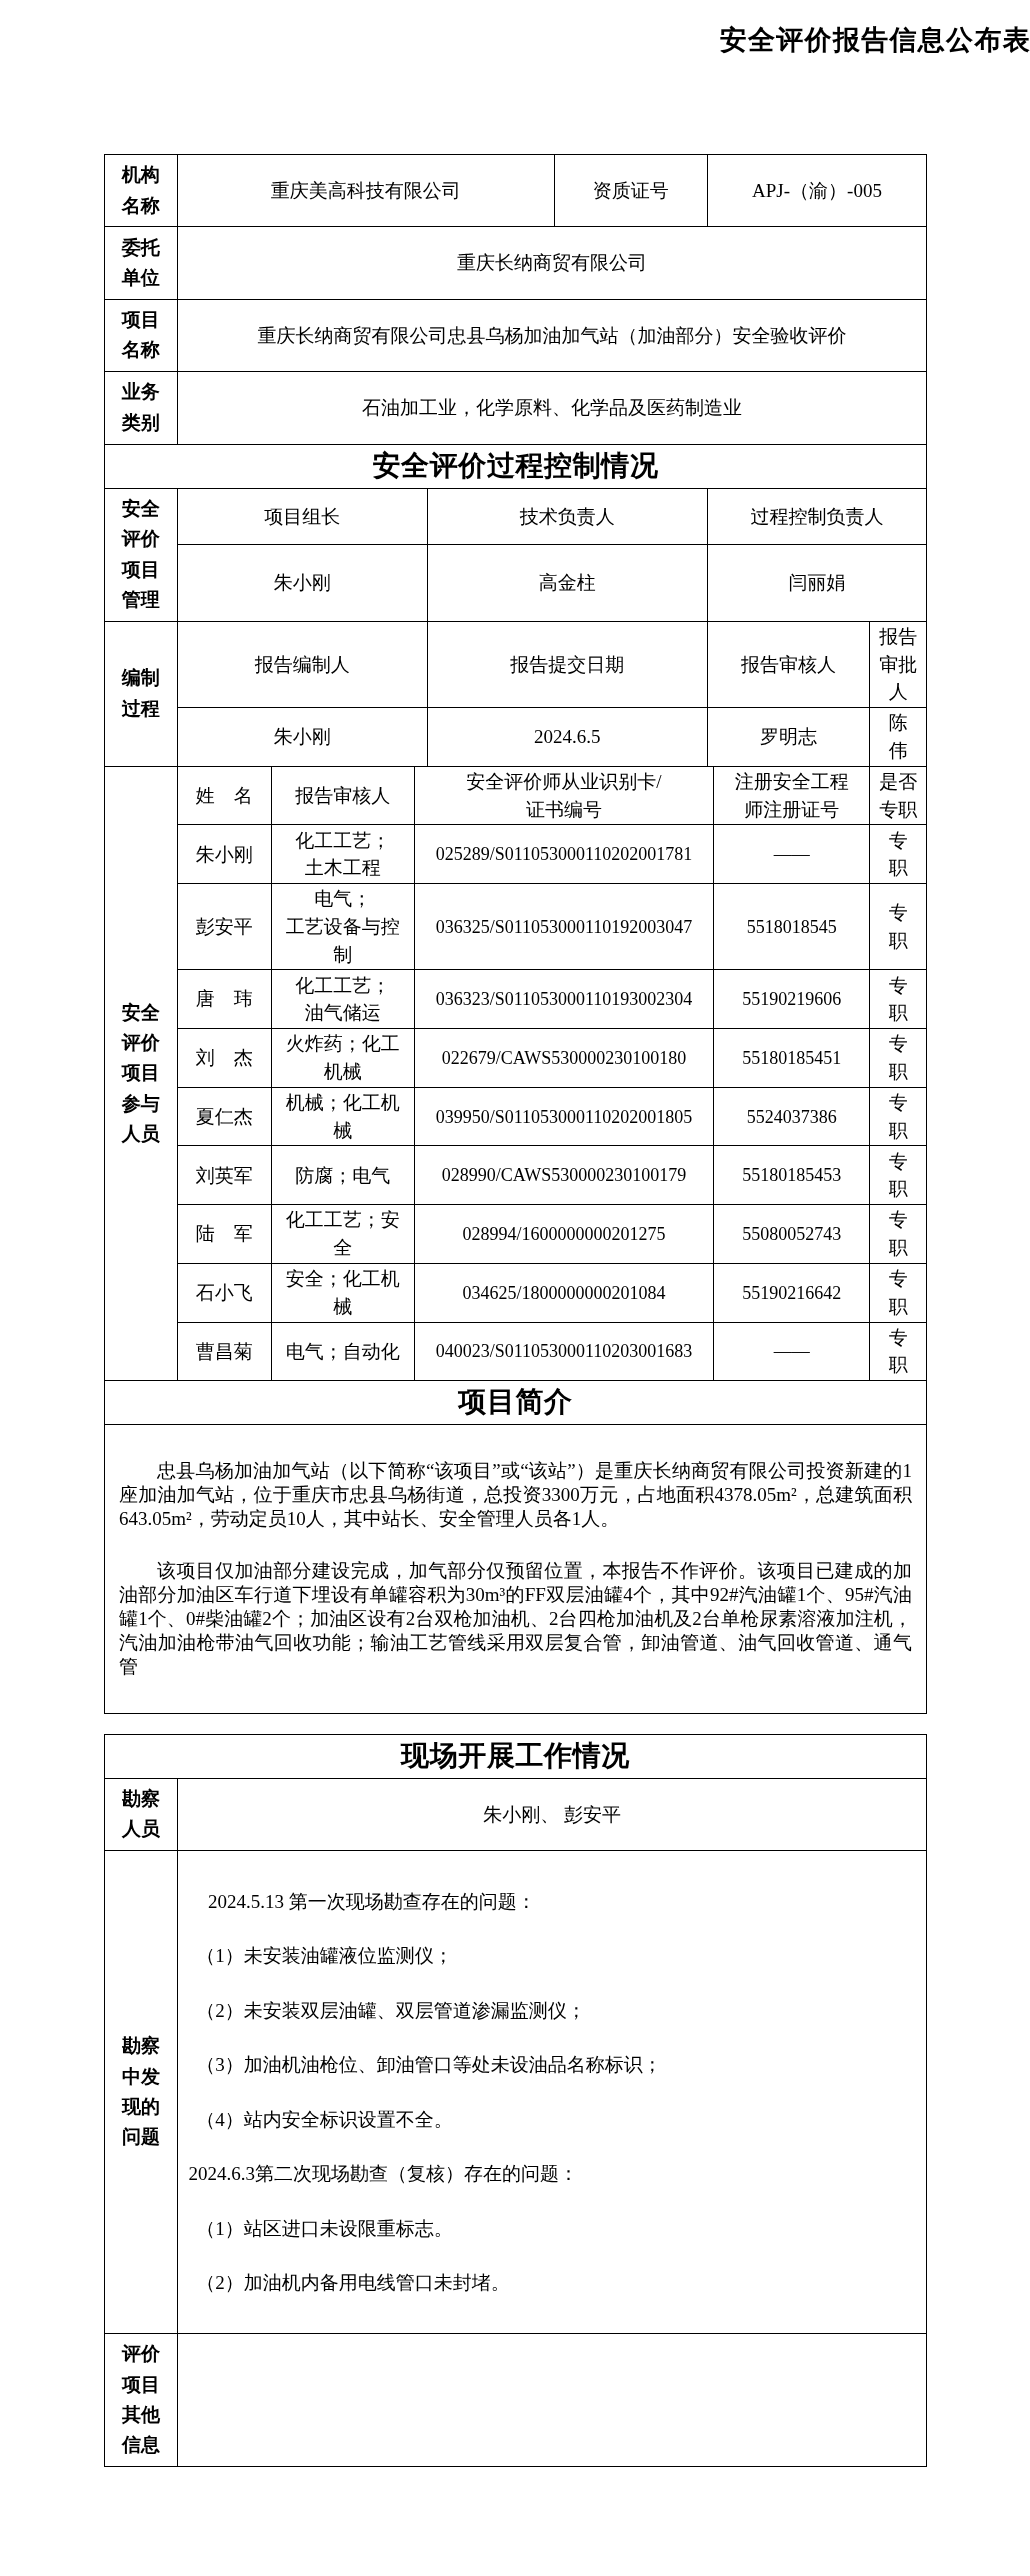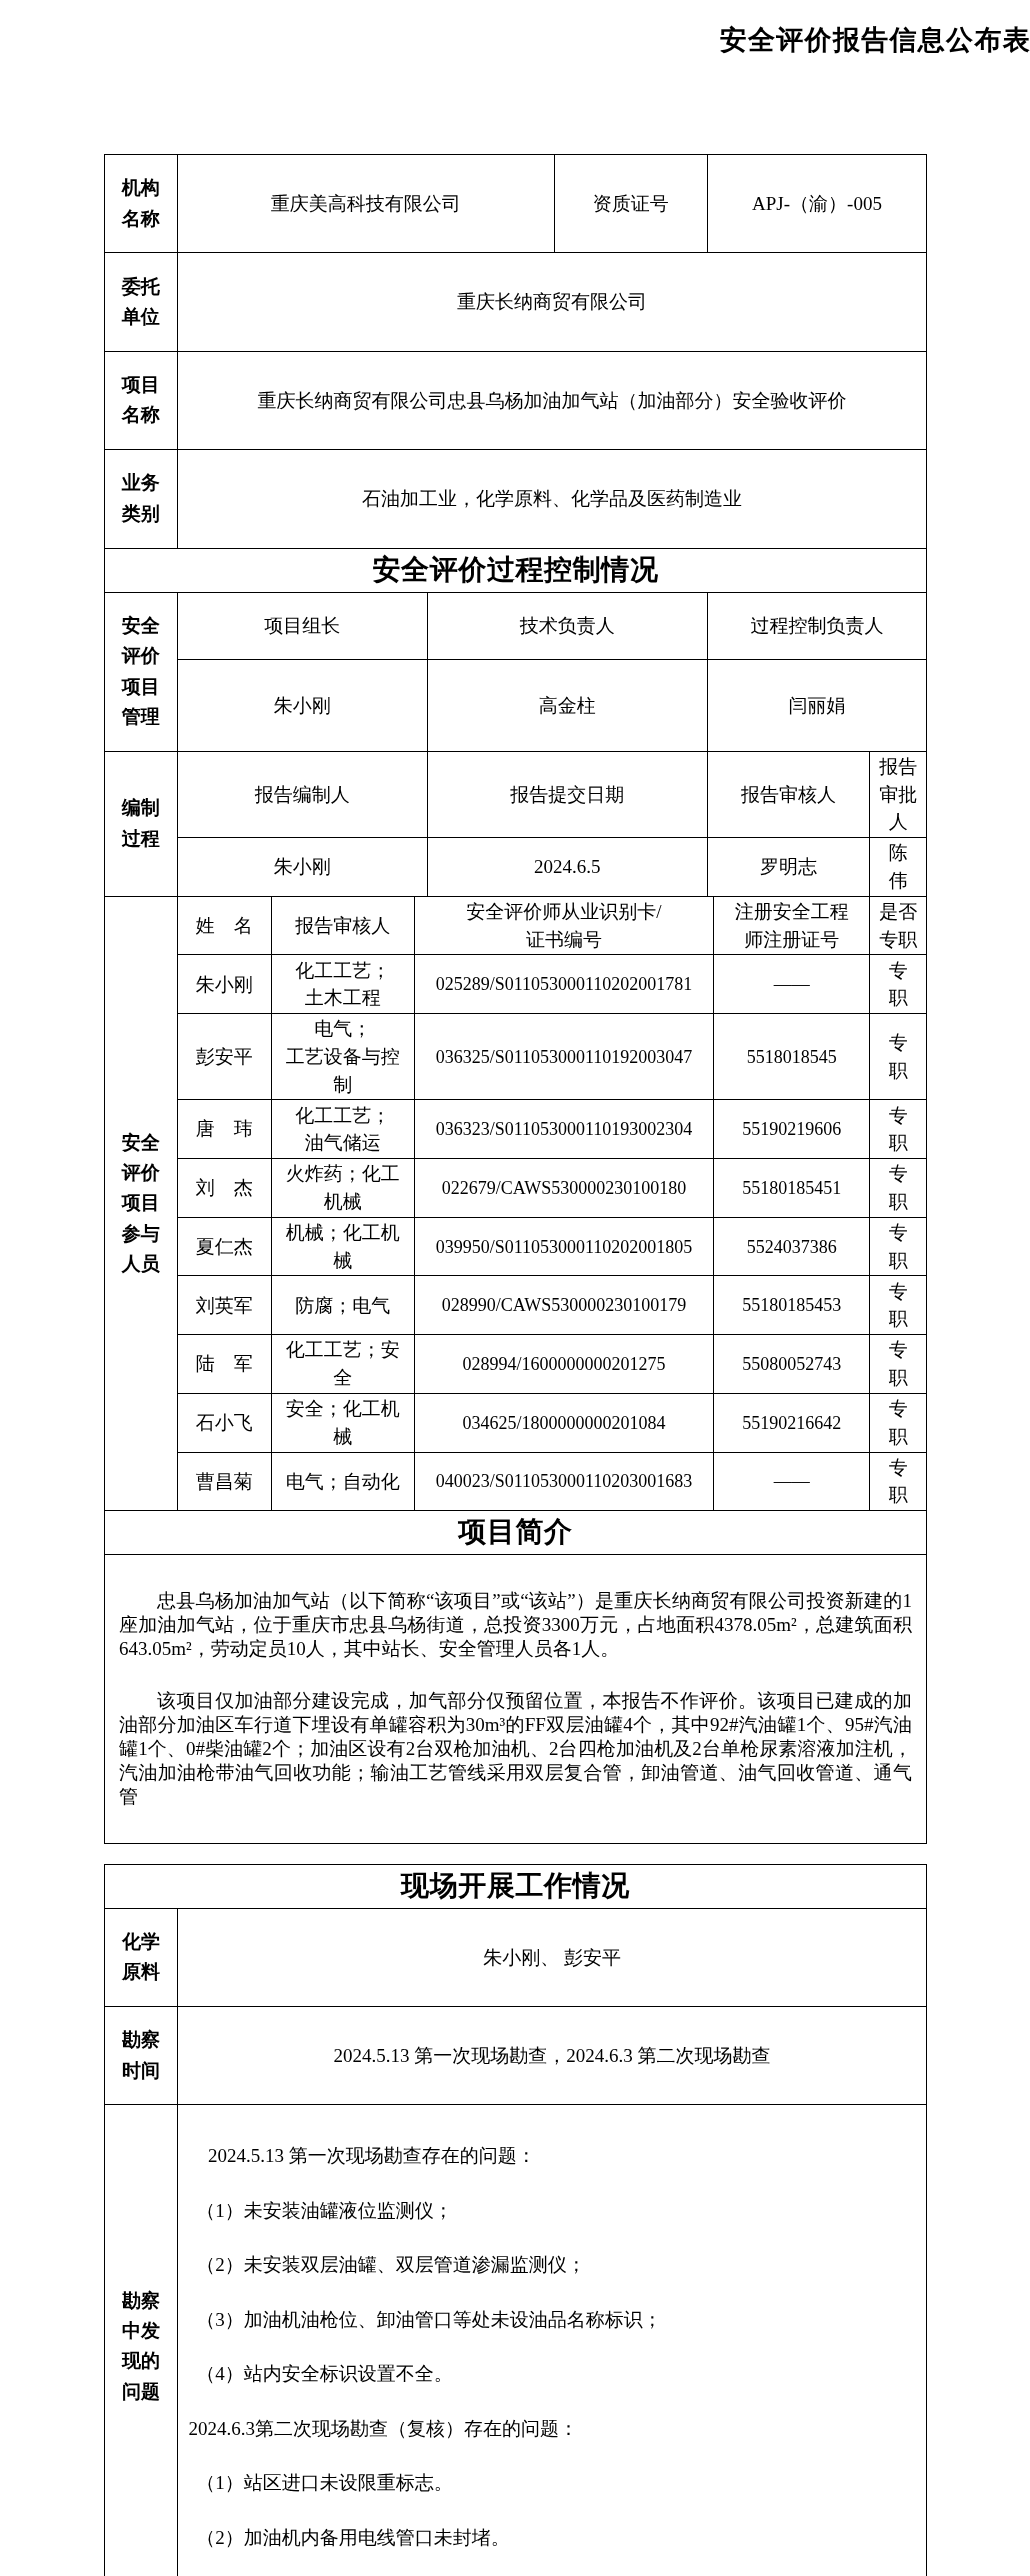--- a/index.html
+++ b/index.html
@@ -11,21 +11,21 @@
   .doc-title{
     padding-top:22px;text-align:right;font-size:27px;font-weight:bold;letter-spacing:1.3px;
   }
   table{border-collapse:collapse;table-layout:fixed;margin:0 auto;width:822px;}
   td{
     border:1.3px solid #000;text-align:center;vertical-align:middle;
     font-size:19px;padding:1.3px 5.2px;white-space:pre-line;line-height:1.45;
     overflow:hidden;
   }
   td.lab{font-weight:bold;}
-  td.lab .vl{display:block;width:42px;margin:17px auto;line-height:1.6;}
+  td.lab .vl{display:block;width:42px;margin:4px auto;line-height:1.6;}
   td.sect{font-weight:bold;font-size:28px;letter-spacing:0.6px;}
   td.hdr{font-weight:normal;margin-top:29px;}
   td.num{font-size:18px;}
   td.paragraph{text-align:justify;padding:6.5px 14.3px;}
   td.paragraph p{margin:0;text-indent:2em;font-size:19px;line-height:24px;}
   td.paragraph p.noindent{text-indent:0;}
   td.problems{text-align:left;padding:9px 10.4px;}
   td.problems div{font-size:19px;line-height:27px;}
   .ind1{padding-left:19.5px;}
   .ind05{padding-left:7.8px;}
@@ -201,28 +201,24 @@
       <col style="width:749px">
   </colgroup>
 
   <tbody>
 
   <tr style="height:43px">
     <td colspan="2" class="sect">现场开展工作情况</td>
   </tr>
 
   <tr style="height:49px">
-    <td class="lab"><span class="vl">化学原料</span></td>
+    <td class="lab"><span class="vl">勘察人员</span></td>
     <td>朱小刚、 彭安平</td>
   </tr>
 
-  <tr style="height:45px">
-    <td class="lab"><span class="vl">勘察时间</span></td>
-    <td>2024.5.13 第一次现场勘查，2024.6.3 第二次现场勘查</td>
-  </tr>
 
 
   <tr style="height:214px">
     <td class="lab"><span class="vl">勘察中发现的问题</span></td>
     <td class="problems">
       <div class="ind1">2024.5.13 第一次现场勘查存在的问题：</div>
       <div class="ind05">（1）未安装油罐液位监测仪；</div>
       <div class="ind05">（2）未安装双层油罐、双层管道渗漏监测仪；</div>
       <div class="ind05">（3）加油机油枪位、卸油管口等处未设油品名称标识；</div>
       <div class="ind05">（4）站内安全标识设置不全。</div>

